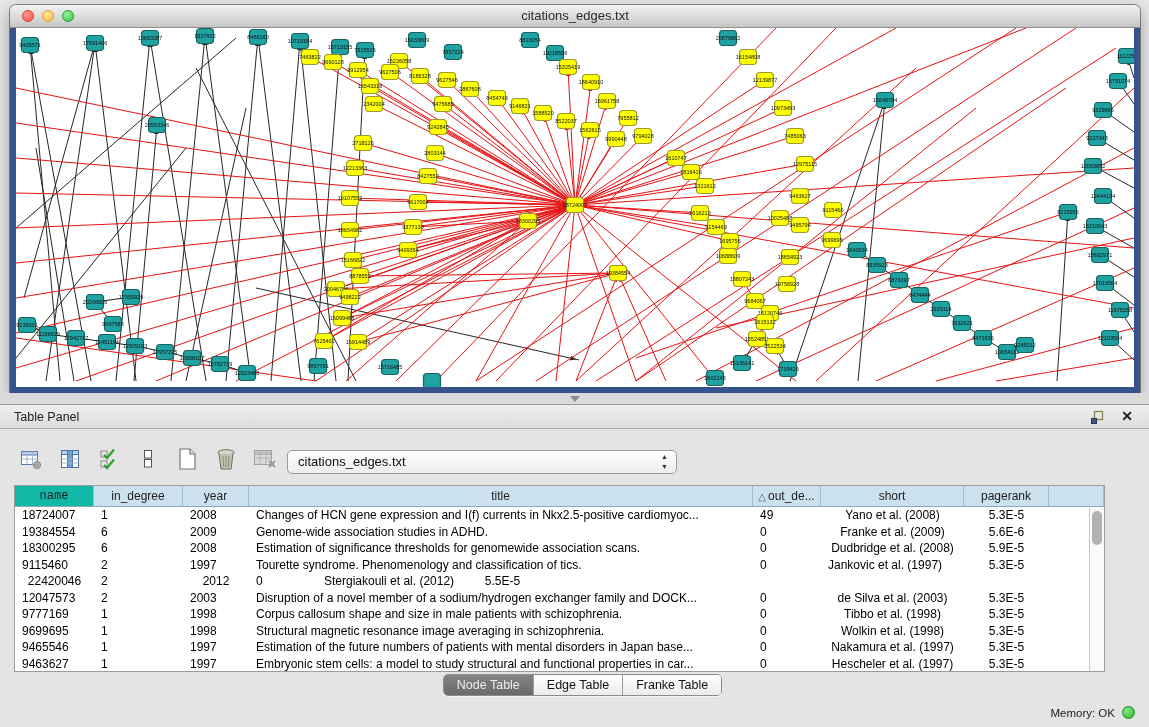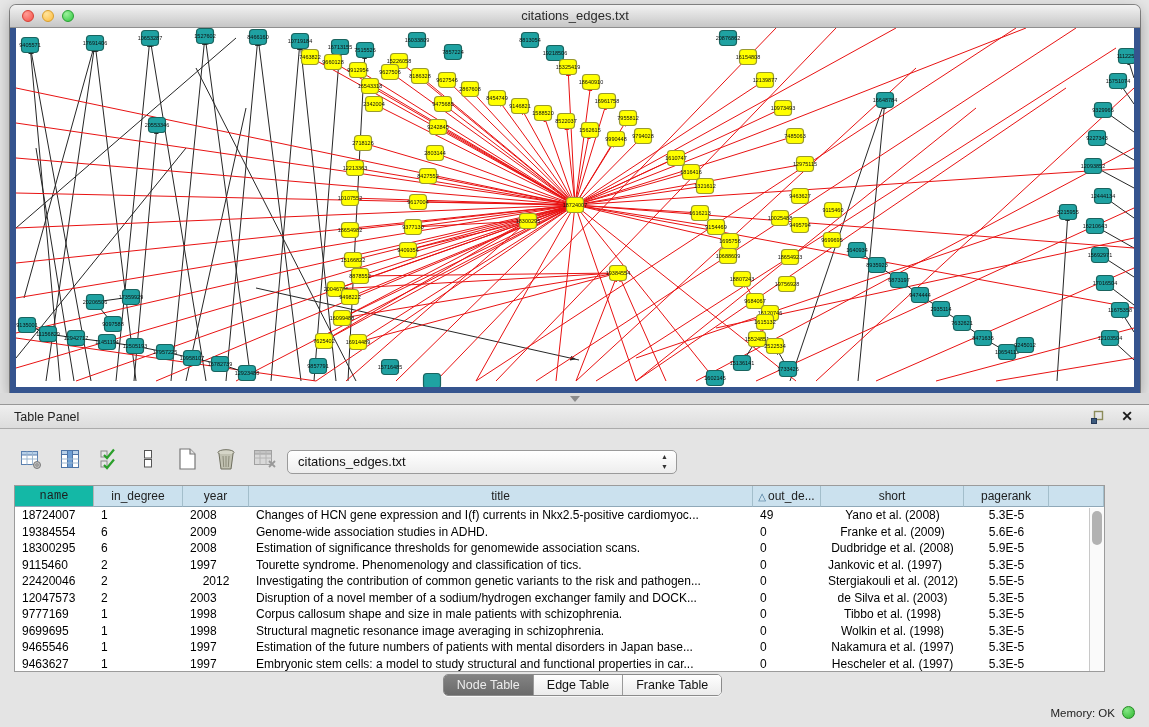--- a/index.html
+++ b/index.html
@@ -874,24 +874,23 @@
         <div class="trow">
           <div class="tcell" style="width:79px;text-align:left">9115460</div>
           <div class="tcell" style="width:89px;text-align:left">2</div>
           <div class="tcell" style="width:66px;text-align:left">1997</div>
           <div class="tcell" style="width:504px;text-align:left">Tourette syndrome. Phenomenology and classification of tics.</div>
           <div class="tcell" style="width:68px;text-align:left">0</div>
           <div class="tcell" style="width:143px;">Jankovic et al. (1997)</div>
           <div class="tcell" style="width:85px;text-align:center">5.3E-5</div>
         </div>
         <div class="trow">
-          <div class="tcell" style="width:79px;text-align:left">22420046</div>
+          <div class="tcell" style="width:79px;text-align:center">22420046</div>
           <div class="tcell" style="width:89px;text-align:left">2</div>
           <div class="tcell" style="width:66px;text-align:center">2012</div>
-          <div class="tcell" style="width:504px;text-align:left">Investigating the contribution of common genetic variants to the risk and pathogen...</div>
           <div class="tcell" style="width:68px;text-align:left">0</div>
           <div class="tcell" style="width:143px;text-align:center">Stergiakouli et al. (2012)</div>
           <div class="tcell" style="width:85px;text-align:center">5.5E-5</div>
         </div>
         <div class="trow">
           <div class="tcell" style="width:79px;text-align:left">12047573</div>
           <div class="tcell" style="width:89px;text-align:left">2</div>
           <div class="tcell" style="width:66px;text-align:left">2003</div>
           <div class="tcell" style="width:504px;text-align:left">Disruption of a novel member of a sodium/hydrogen exchanger family and DOCK...</div>
           <div class="tcell" style="width:68px;text-align:left">0</div>

